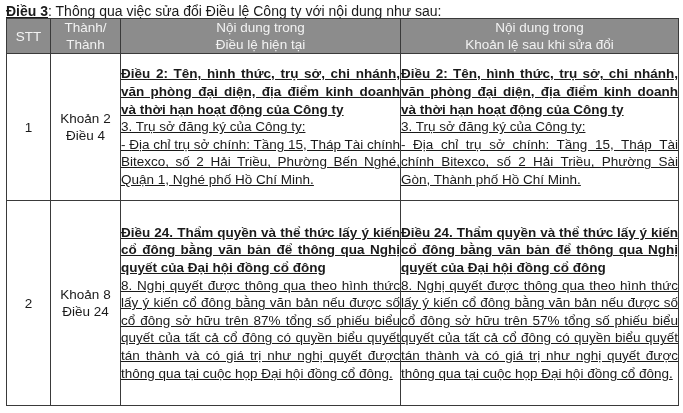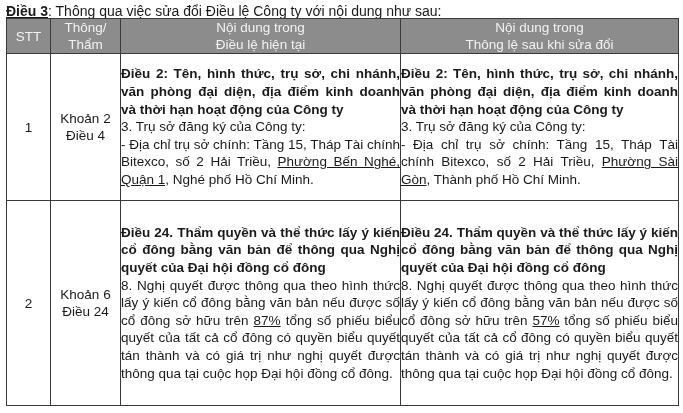--- a/index.html
+++ b/index.html
@@ -19,21 +19,21 @@
   table.amend td, table.amend th {
     border: 1.5px solid #3a3a3a; padding: 0; vertical-align: middle;
   }
   table.amend th {
     background: #8c8c8c; color: #f2f2f2; font-weight: normal;
     font-size: 13.5px; line-height: 17px; text-align: center; height: 33px;
   }
   td.stt, td.clause { text-align: center; font-size: 13.5px; line-height: 17px; }
   td.content {
     padding: 2px 6px 6px 6px; font-size: 13.5px; line-height: 17.6px;
-    text-align: justify; vertical-align: top;
+    text-align: justify; vertical-align: top; text-decoration: underline;
   }
   .art-title { font-weight: bold; }
   .u { text-decoration: underline; }
   .block { display: block; }
 </style>
 </head>
 <body>
 
 <div class="title">
   <span class="label">Điều 3</span><span>: Thông qua việc sửa đổi Điều lệ Công ty với nội dung như sau:</span>
@@ -43,30 +43,30 @@
   <colgroup>
     <col style="width:44px">
     <col style="width:70px">
     <col style="width:280px">
     <col style="width:278px">
   </colgroup>
   <thead>
     <tr>
       <th><span>STT</span></th>
       <th>
-        <span class="block">Thông/</span>
-        <span class="block">Thẩm</span>
+        <span class="block">Thành/</span>
+        <span class="block">Thành</span>
       </th>
       <th>
         <span class="block">Nội dung trong</span>
         <span class="block">Điều lệ hiện tại</span>
       </th>
       <th>
         <span class="block">Nội dung trong</span>
-        <span class="block">Thông lệ sau khi sửa đổi</span>
+        <span class="block">Khoản lệ sau khi sửa đổi</span>
       </th>
     </tr>
   </thead>
   <tbody>
     <tr style="height:147px">
       <td class="stt">1</td>
       <td class="clause">
         <span class="block">Khoản 2</span>
         <span class="block">Điều 4</span>
       </td>
@@ -77,21 +77,21 @@
       </td>
       <td class="content">
         <span class="block art-title">Điều 2: Tên, hình thức, trụ sở, chi nhánh, văn phòng đại diện, địa điểm kinh doanh và thời hạn hoạt động của Công ty</span>
         <span class="block">3. Trụ sở đăng ký của Công ty:</span>
         <span class="block"><span>- Địa chỉ trụ sở chính: Tầng 15, Tháp Tài chính Bitexco, số 2 Hải Triều, </span><span class="u">Phường Sài Gòn</span><span>, Thành phố Hồ Chí Minh.</span></span>
       </td>
     </tr>
     <tr style="height:205px">
       <td class="stt">2</td>
       <td class="clause">
-        <span class="block">Khoản 6</span>
+        <span class="block">Khoản 8</span>
         <span class="block">Điều 24</span>
       </td>
       <td class="content">
         <span class="block art-title">Điều 24. Thẩm quyền và thể thức lấy ý kiến cổ đông bằng văn bản để thông qua Nghị quyết của Đại hội đồng cổ đông</span>
         <span class="block"><span>8. Nghị quyết được thông qua theo hình thức lấy ý kiến cổ đông bằng văn bản nếu được số cổ đông sở hữu trên </span><span class="u">87%</span><span> tổng số phiếu biểu quyết của tất cả cổ đông có quyền biểu quyết tán thành và có giá trị như nghị quyết được thông qua tại cuộc họp Đại hội đồng cổ đông.</span></span>
       </td>
       <td class="content">
         <span class="block art-title">Điều 24. Thẩm quyền và thể thức lấy ý kiến cổ đông bằng văn bản để thông qua Nghị quyết của Đại hội đồng cổ đông</span>
         <span class="block"><span>8. Nghị quyết được thông qua theo hình thức lấy ý kiến cổ đông bằng văn bản nếu được số cổ đông sở hữu trên </span><span class="u">57%</span><span> tổng số phiếu biểu quyết của tất cả cổ đông có quyền biểu quyết tán thành và có giá trị như nghị quyết được thông qua tại cuộc họp Đại hội đồng cổ đông.</span></span>
       </td>

